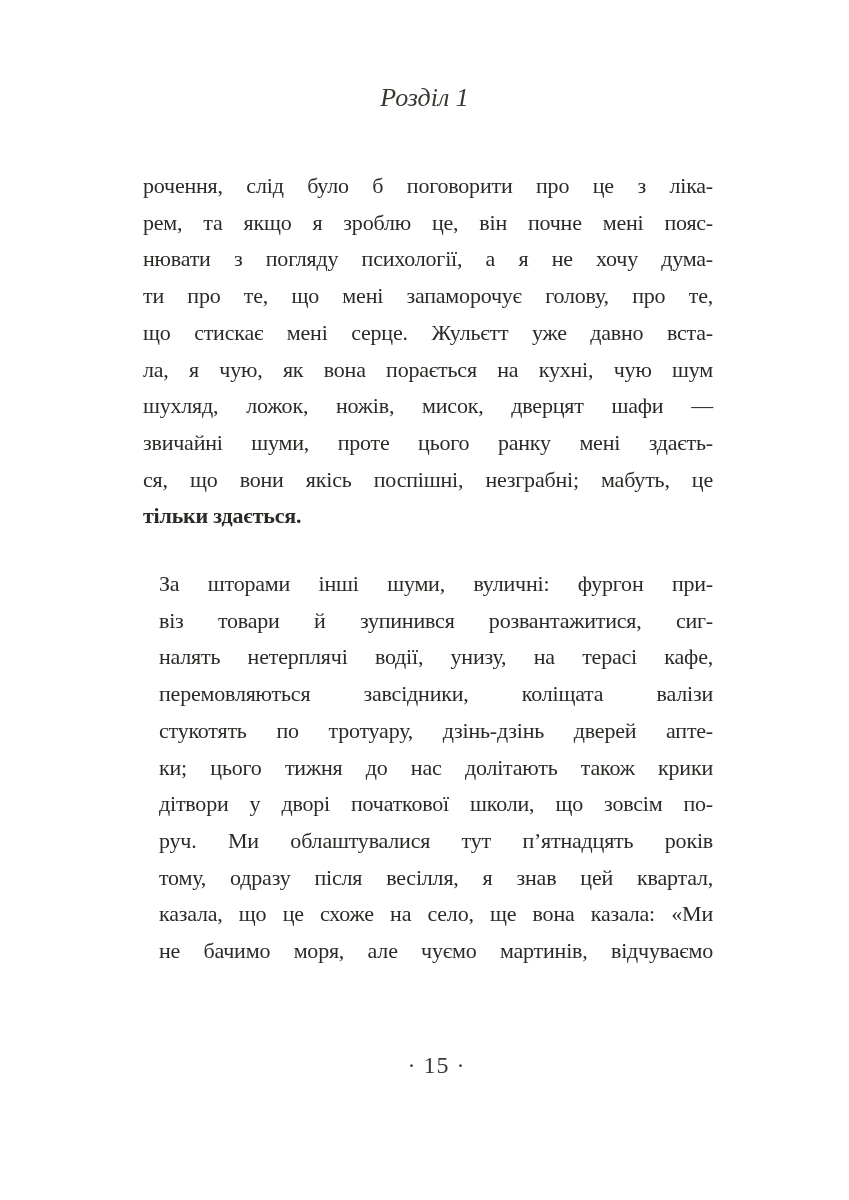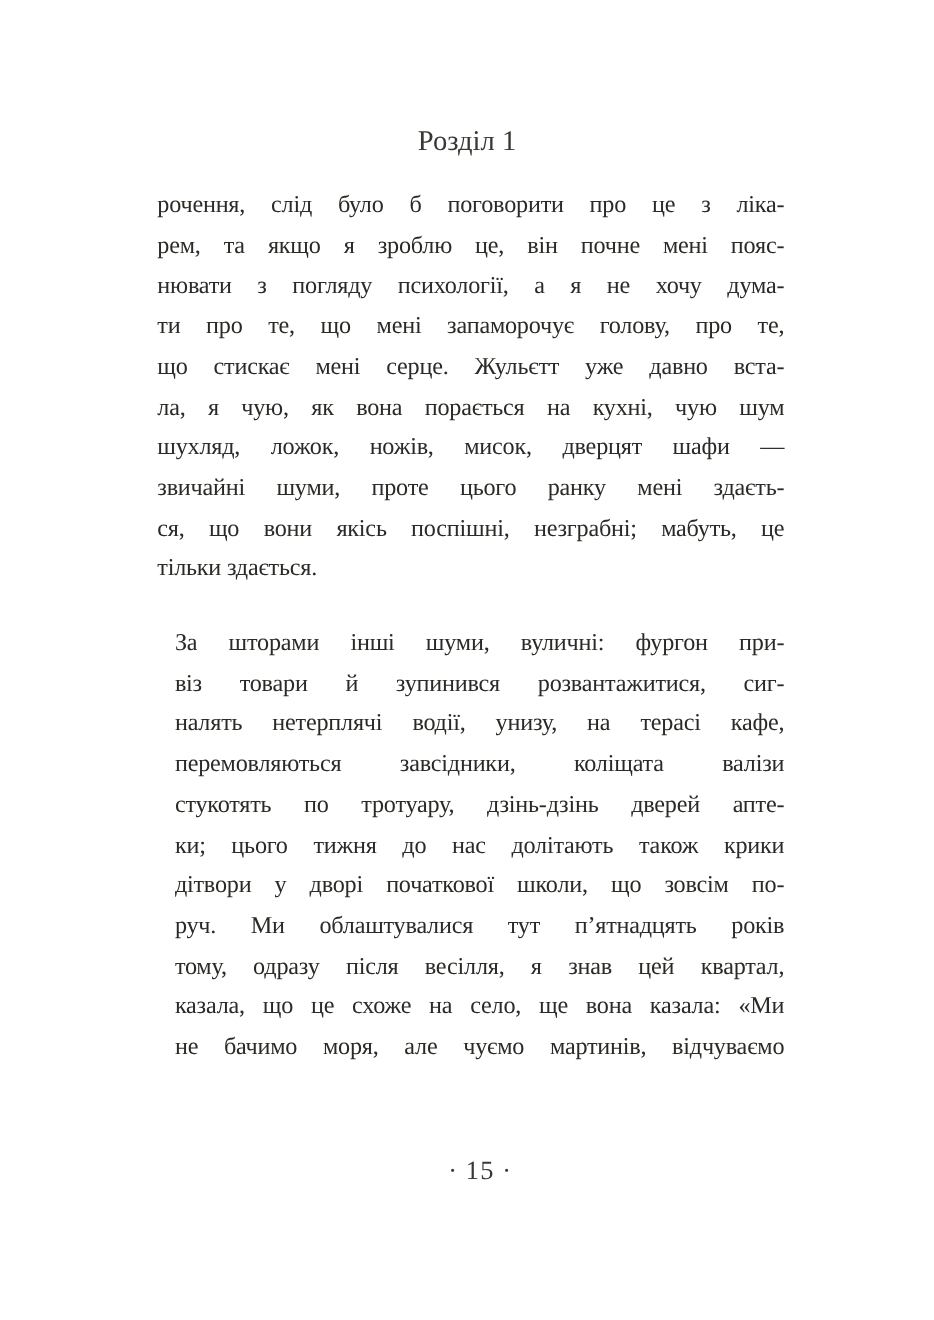--- a/index.html
+++ b/index.html
@@ -10,24 +10,25 @@
   .page {
     position: relative;
     width: 849px;
     height: 1200px;
     background: var(--background, #ffffff);
     overflow: hidden;
     font-family: "Liberation Serif", "DejaVu Serif", serif;
   }
   .chapter-heading {
     position: absolute;
-    top: 112px;
+    top: 82px;
     left: 0;
     width: 100%;
     text-align: center;
+    font-style: italic;
     font-size: 26px;
     line-height: 32px;
     color: var(--muted, #3a3833);
   }
   .page-body {
     position: absolute;
     left: 143px;
     top: 168px;
     width: 570px;
     font-size: 22px;
@@ -38,20 +39,21 @@
   .paragraph + .paragraph {
     margin-top: 31px;
     margin-left: 16px;
   }
   .text-line {
     text-align: justify;
     text-align-last: justify;
   }
   .text-line.para-end {
     text-align-last: left;
+    font-weight: bold;
   }
   .page-number {
     position: absolute;
     top: 1052px;
     left: 12px;
     width: 100%;
     text-align: center;
     font-size: 24px;
     letter-spacing: 1px;
     color: var(--muted, #3a3833);

